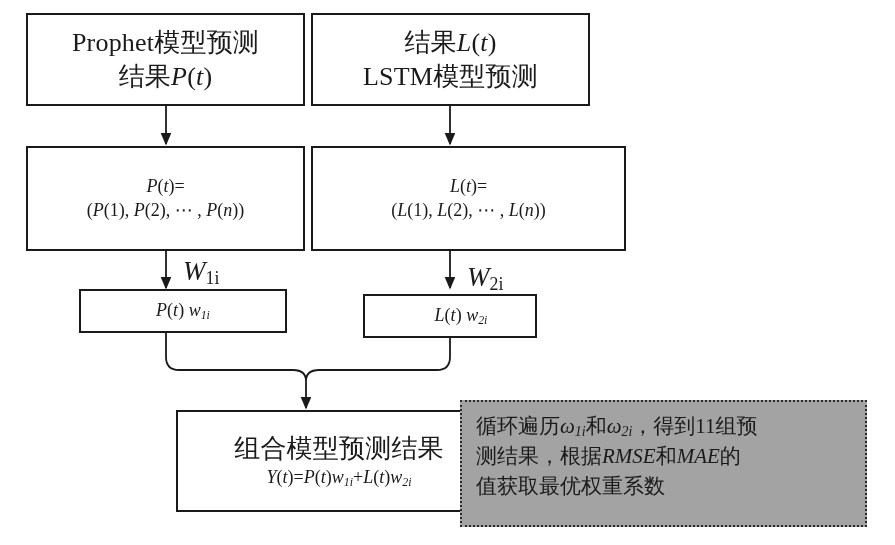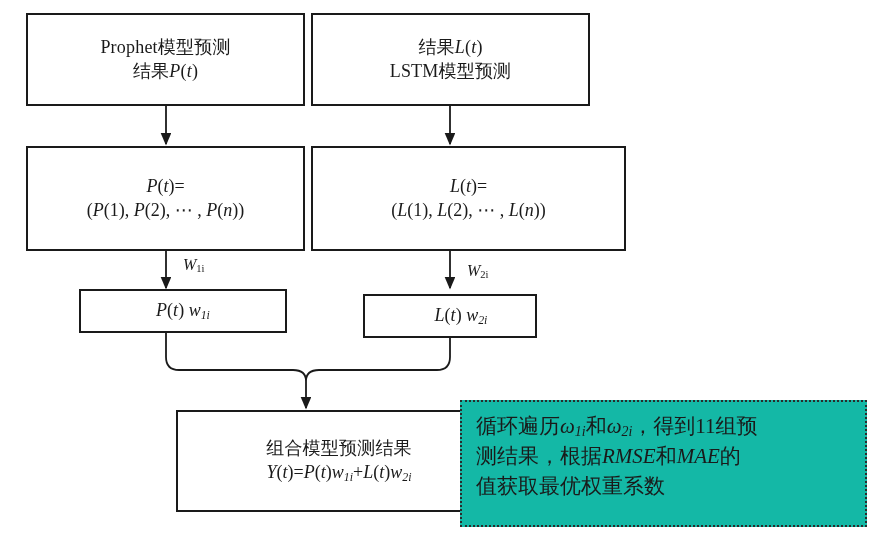--- a/index.html
+++ b/index.html
@@ -29,21 +29,21 @@
     justify-content: center;
     text-align: center;
     line-height: 1.30;
   }
   .node .line {
     display: block;
     white-space: nowrap;
   }
 
   
-  .cn { font-size: 18px; letter-spacing: 0.2px; }
+  .cn { font-size: 26px; letter-spacing: 0.2px; }
   
   .mathline { font-size: 18px; }
 
   em.v {            
     font-style: italic;
     font-family: "Liberation Serif", "DejaVu Serif", serif;
   }
   sub.sb {
     font-size: 0.66em;
     vertical-align: -0.22em;
@@ -53,40 +53,40 @@
     font-size: 0.66em;
     vertical-align: -0.22em;
     font-style: normal;
   }
 
   
   .note {
     position: absolute;
     box-sizing: border-box;
     border: 2px dotted #2b2b2b;
-    background: #14b8a6;
+    background: #a3a3a3;
     padding: 10px 12px 8px 14px;
     line-height: 1.42;
     font-size: 21px;
     text-align: left;
   }
   .note .line { display: block; white-space: nowrap; }
 
   
   .conn {
     position: absolute;
     left: 0;
     top: 0;
     width: 895px;
     height: 545px;
     pointer-events: none;
   }
   .edge-label {
     position: absolute;
-    font-size: 16px;
+    font-size: 27px;
     white-space: nowrap;
   }
 </style>
 </head>
 <body>
 
 <div id="canvas">
 
   <svg class="conn" viewBox="0 0 895 545" xmlns="http://www.w3.org/2000/svg">
     <defs>

